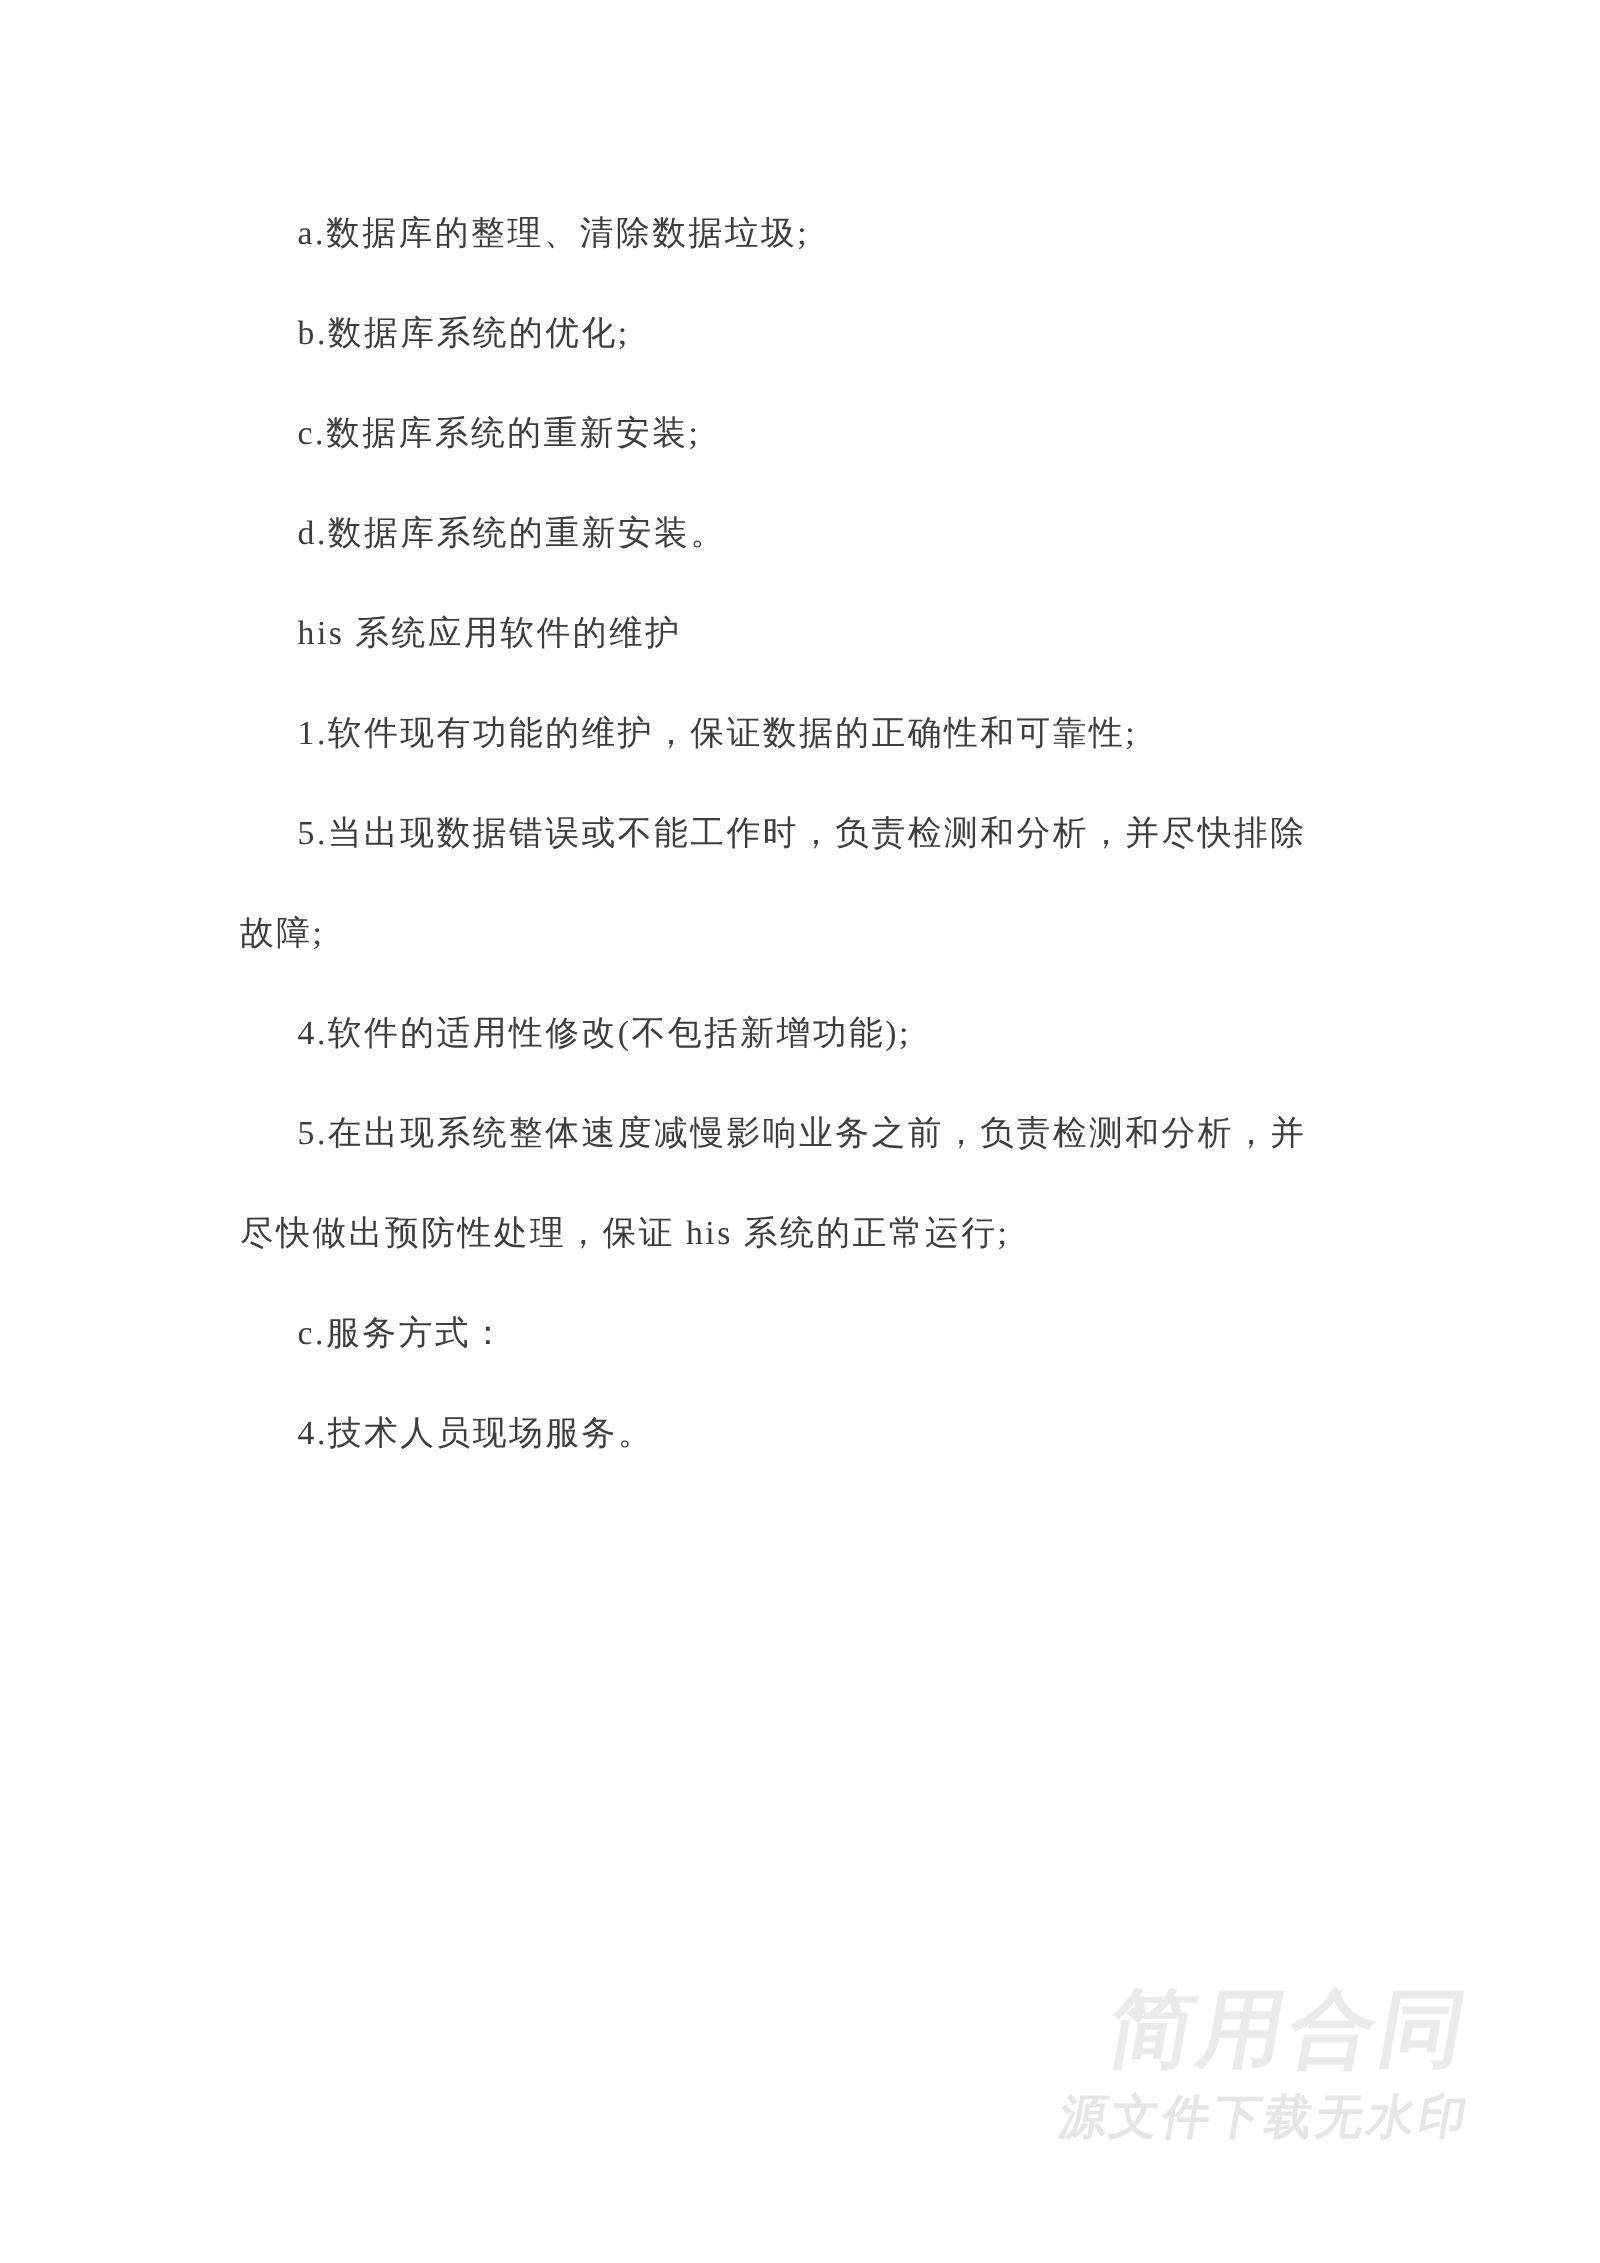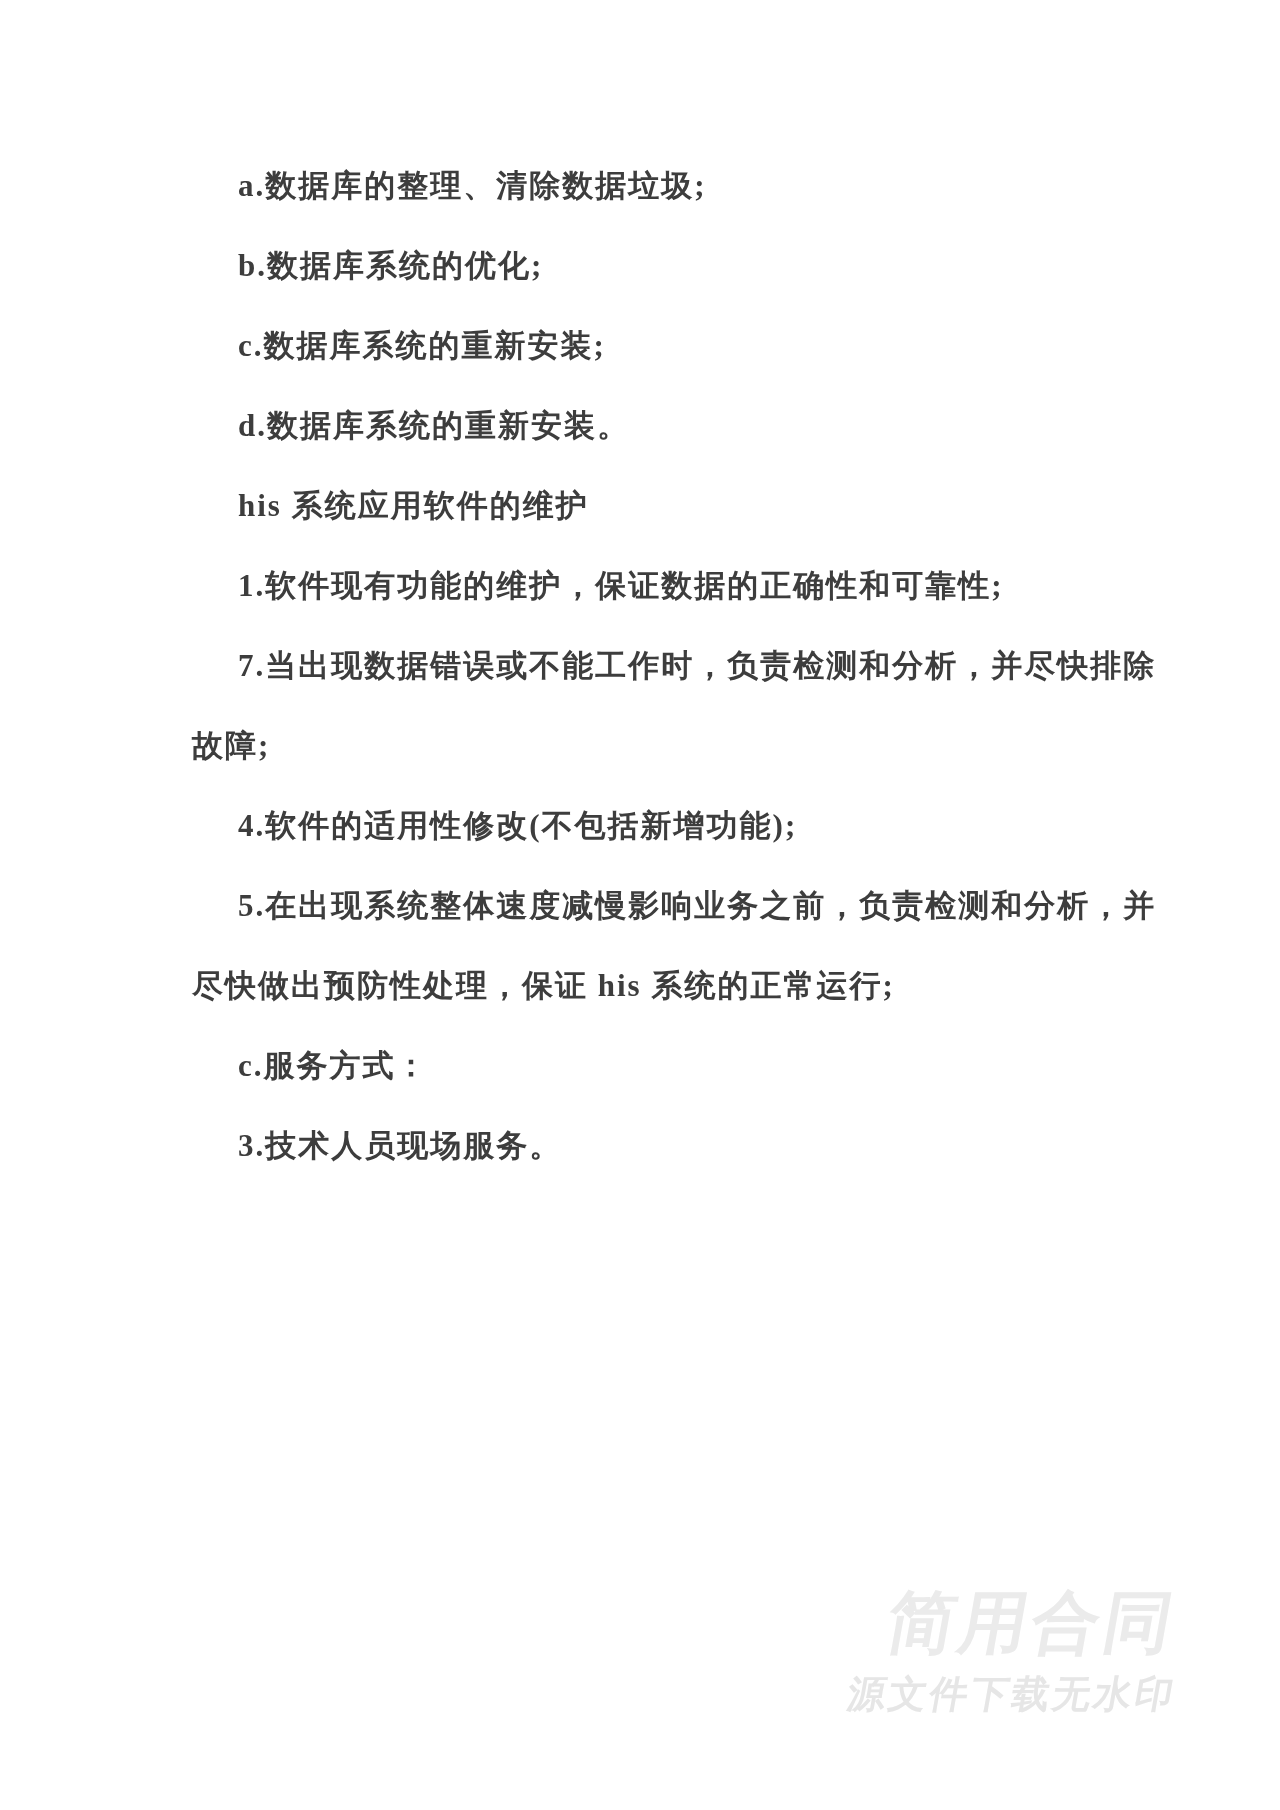--- a/index.html
+++ b/index.html
@@ -22,24 +22,24 @@
     right: 150px;
     color: var(--text-color, #3d3d3d);
   }
   .paragraph {
     margin: 0;
     padding: 0;
   }
   .doc-line {
     height: 80px;
     line-height: 80px;
-    font-size: 31px;
+    font-size: 27px;
     letter-spacing: 2px;
     white-space: nowrap;
-    font-weight: 700;
+    font-weight: 400;
   }
   .doc-line.first {
     padding-left: 46px;
   }
   .watermark {
     position: absolute;
     top: 1588px;
     right: 104px;
     text-align: right;
     font-weight: 800;
@@ -80,35 +80,35 @@
       <div class="paragraph">
         <div class="doc-line first">d.数据库系统的重新安装。</div>
       </div>
       <div class="paragraph">
         <div class="doc-line first">his 系统应用软件的维护</div>
       </div>
       <div class="paragraph">
         <div class="doc-line first">1.软件现有功能的维护，保证数据的正确性和可靠性;</div>
       </div>
       <div class="paragraph">
-        <div class="doc-line first">7.当出现数据错误或不能工作时，负责检测和分析，并尽快排除</div>
+        <div class="doc-line first">5.当出现数据错误或不能工作时，负责检测和分析，并尽快排除</div>
         <div class="doc-line">故障;</div>
       </div>
       <div class="paragraph">
         <div class="doc-line first">4.软件的适用性修改(不包括新增功能);</div>
       </div>
       <div class="paragraph">
         <div class="doc-line first">5.在出现系统整体速度减慢影响业务之前，负责检测和分析，并</div>
         <div class="doc-line">尽快做出预防性处理，保证 his 系统的正常运行;</div>
       </div>
       <div class="paragraph">
         <div class="doc-line first">c.服务方式：</div>
       </div>
       <div class="paragraph">
-        <div class="doc-line first">3.技术人员现场服务。</div>
+        <div class="doc-line first">4.技术人员现场服务。</div>
       </div>
     </div>
 
   <div class="watermark">
     <div class="wm-title">简用合同</div>
     <div class="wm-subtitle">源文件下载无水印</div>
   </div>
 
 </div>
 

